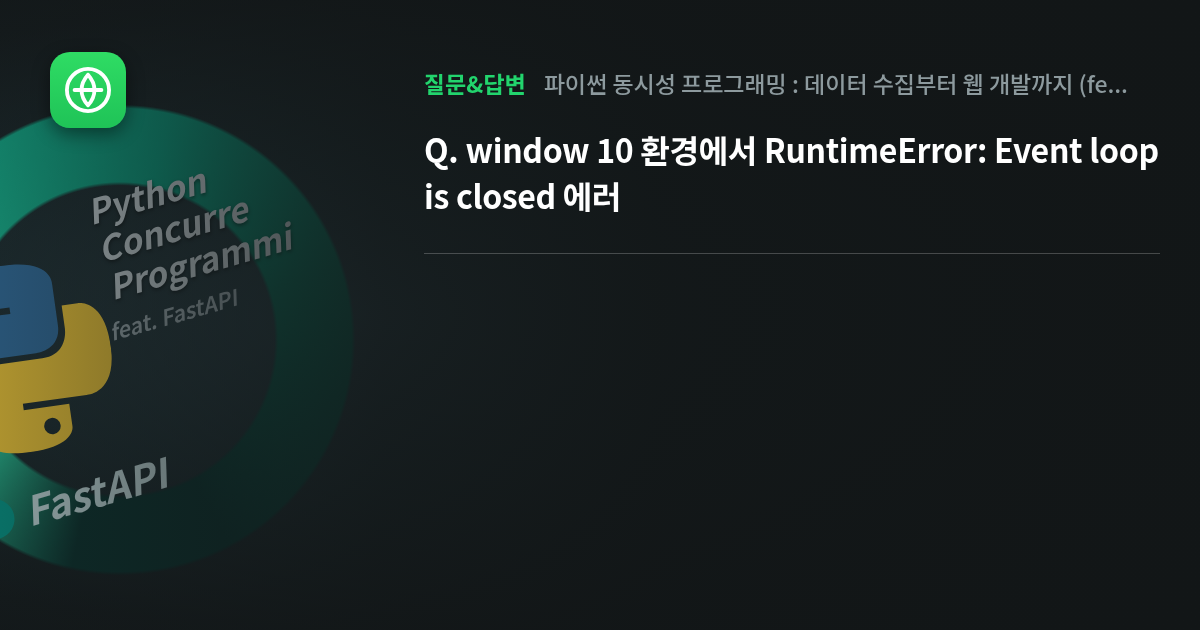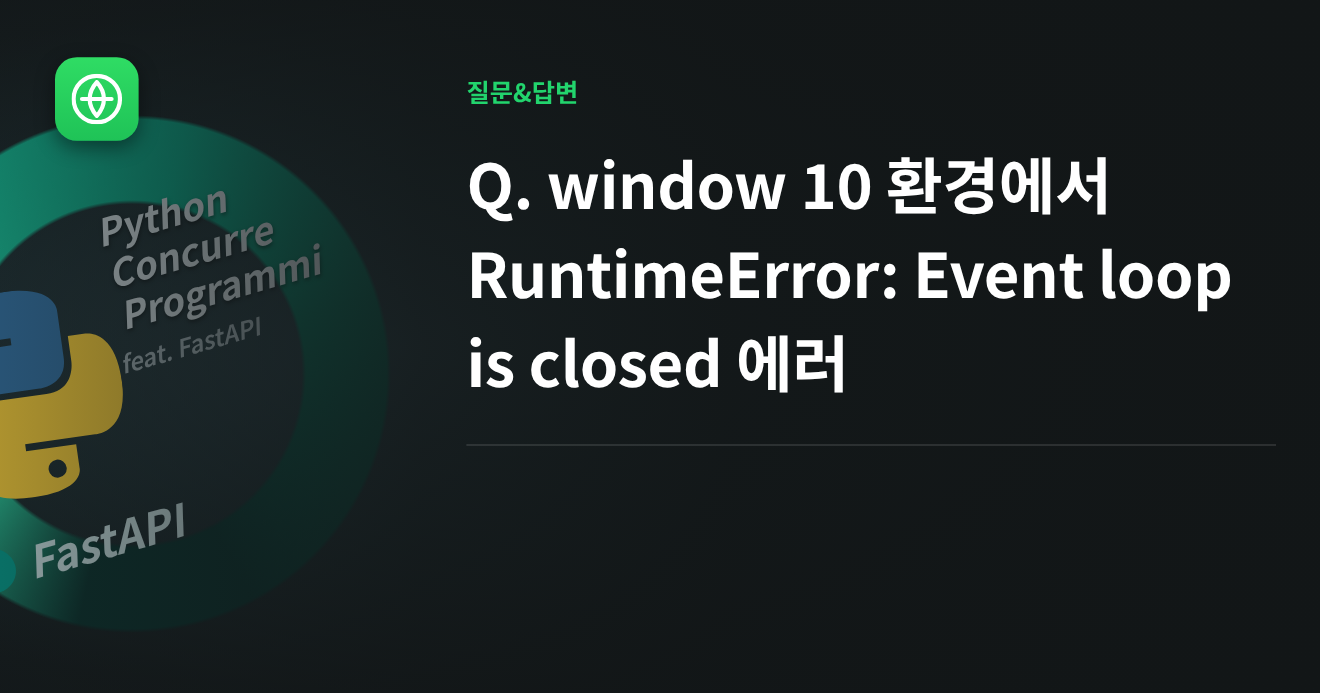--- a/index.html
+++ b/index.html
@@ -118,21 +118,21 @@
     overflow: hidden;
   }
   .meta .cat { color: #22d46d; font-weight: 700; flex: none; }
   .meta .course {
     color: #8d9a9e;
     font-weight: 500;
     overflow: hidden;
     text-overflow: ellipsis;
   }
   .title {
-    font-size: 56px;
+    font-size: 32px;
     font-weight: 700;
     line-height: 1.45;
     letter-spacing: -0.3px;
     color: #ffffff;
     padding-bottom: 34px;
     border-bottom: 1px solid rgba(255,255,255,0.22);
     margin-bottom: 36px;
   }
   .body {
     font-size: 30px;
@@ -177,17 +177,18 @@
 <div class="logo">
   <svg width="46" height="46" viewBox="0 0 48 48">
     <circle cx="24" cy="24" r="22" fill="none" stroke="#fff" stroke-width="4"></circle>
     <path d="M24 8 C15 18 15 30 24 40 M24 8 C33 18 33 30 24 40 M10 24 L38 24" fill="none" stroke="#fff" stroke-width="4" stroke-linecap="round"></path>
   </svg>
 </div>
 
 <div class="content">
   <div class="meta">
     <span class="cat">질문&amp;답변</span>
+    <span class="course">파이썬 동시성 프로그래밍 : 데이터 수집부터 웹 개발까지 (fe...</span>
   </div>
 
   <h1 class="title">Q. window 10 환경에서 RuntimeError: Event loop is closed 에러</h1>
 
 </div>
 
 </body></html>

